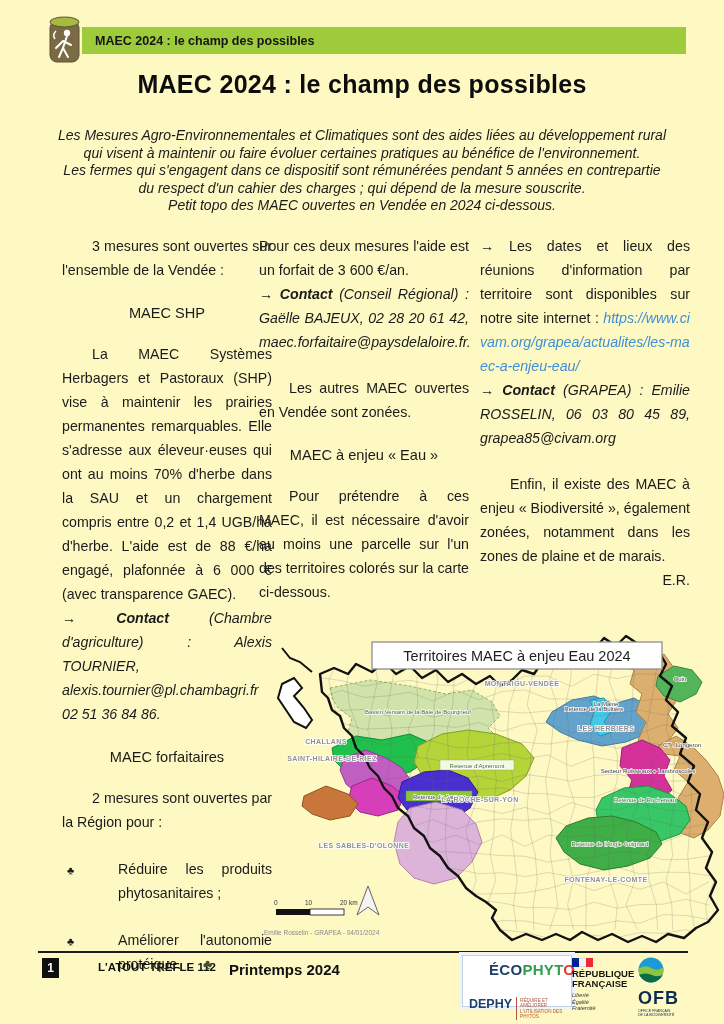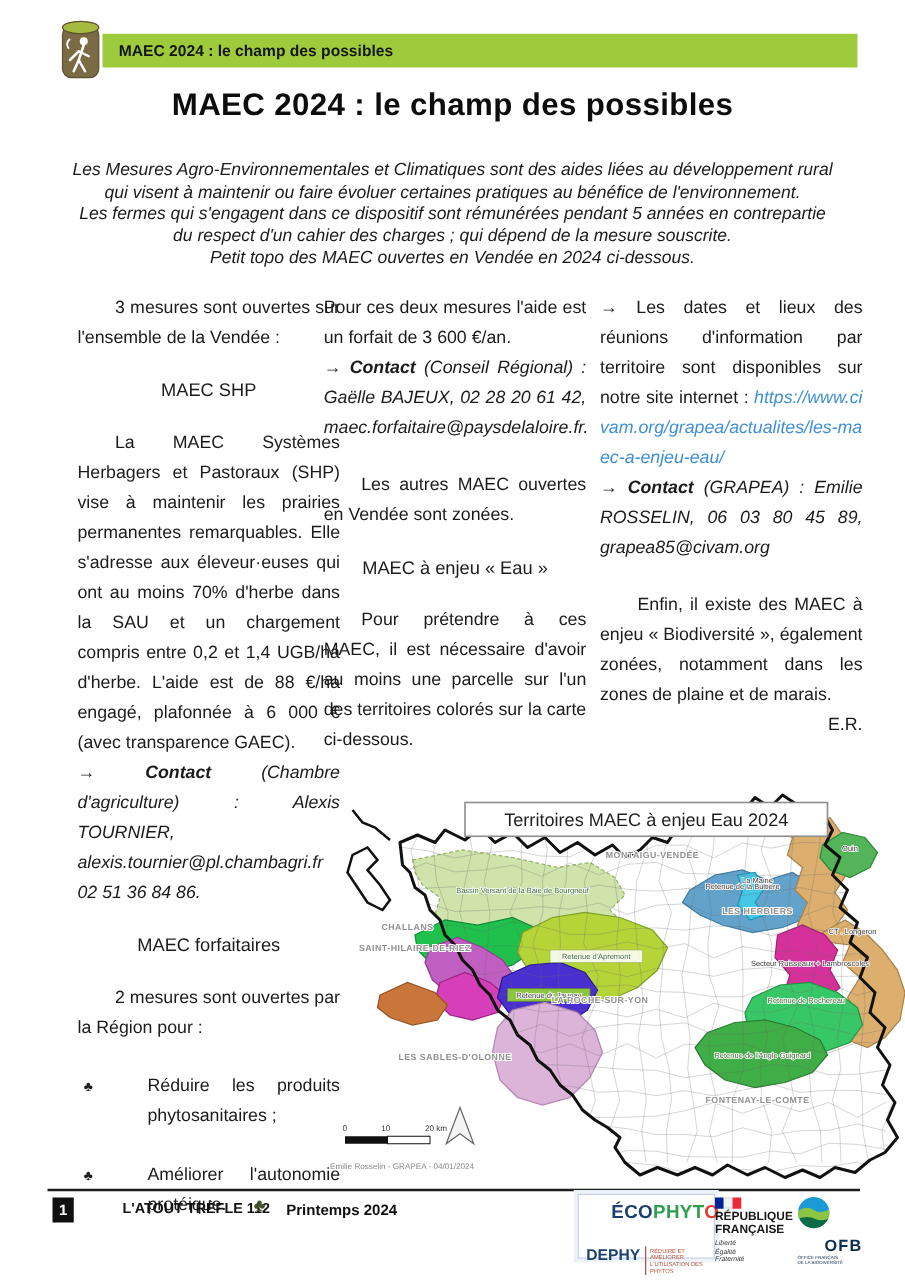--- a/index.html
+++ b/index.html
@@ -1,18 +1,18 @@
 <!DOCTYPE html>
 <html><head>
 <meta charset="utf-8">
 <style>
   html,body { margin:0; padding:0; background:#9a9a9a; }
   .page {
     position:relative; width:724px; height:1024px; margin:0 auto;
-    background:#ffffff; overflow:hidden;
+    background:#fef9c3; overflow:hidden;
     font-family:"Liberation Sans", sans-serif; color:#1b1b1b;
   }
   
   .logo { position:absolute; left:47px; top:15px; width:35px; height:49px; }
   .header-bar {
     position:absolute; left:82px; top:27px; width:604px; height:27px;
     background:#9dcb3c; display:flex; align-items:center;
     padding-left:13px; box-sizing:border-box;
     font-weight:bold; font-size:12.5px; color:#151515;
   }
@@ -50,39 +50,39 @@
   .terrLabel.dark { fill:#3a3a3a; }
   .mapTitle { font-size:14.5px; fill:#1f1f1f; text-anchor:middle; font-family:"Liberation Sans",sans-serif; }
   .scaleLabel { font-size:6.5px; fill:#333; font-family:"Liberation Sans",sans-serif; }
   .credit { font-size:6.5px; fill:#8a8a8a; font-family:"Liberation Sans",sans-serif; }
   
   .footer-rule { position:absolute; left:38px; top:951px; width:650px; height:2px; background:#1c1c1c; }
   .page-num { position:absolute; left:42px; top:958px; width:17px; height:20px; background:#101010;
               color:#fff; font-weight:bold; font-size:12px; display:flex; align-items:center; justify-content:center; }
   .journal { position:absolute; left:66px; top:961px; font-weight:bold; font-size:11.5px; color:#111;padding-left:32px; }
   .clover { position:absolute; left:203px; top:956px; font-size:14px; color:#45522e; }
-  .season { position:absolute; left:229px; top:961px; font-weight:bold; font-size:12px; color:#111; }
+  .season { position:absolute; left:229px; top:961px; font-weight:bold; font-size:15px; color:#111; }
   .ecophyto-card { position:absolute; left:462px; top:955px; width:110px; height:52px;
                    background:#fff; border:1px solid #c3d2e6; box-shadow:0 0 0 3px #eef3fa;
                    padding:6px 6px; box-sizing:border-box; }
   .eco-line { font-weight:bold; font-size:15px; letter-spacing:0.3px; line-height:16px;margin-left:20px; }
   .eco-blue { color:#1c3f6e; } .eco-green { color:#2f9e4f; } .eco-red { color:#e23b2e; }
   .dephy-line { display:flex; align-items:flex-start; margin-top:19px; }
   .dephy { font-weight:bold; font-size:12.5px; color:#1c3f6e; }
   .dephy-tag { font-size:4.6px; color:#b5543a; margin-left:4px; border-left:1px solid #b5543a;
                padding-left:3px; white-space:pre-line; line-height:5.4px; padding-top:1px; }
   .rf { position:absolute; left:572px; top:958px; width:62px; }
   .rf-flag { display:flex; width:21px; height:9px; margin-bottom:2px; }
   .rf-flag span { width:7px; height:9px; display:block; }
   .rf-b { background:#002395; } .rf-w { background:#f2f2f2; border-top:1px solid #ddd; border-bottom:1px solid #ddd; box-sizing:border-box; }
   .rf-r { background:#ed2939; }
   .rf-name { font-weight:bold; font-size:9.5px; line-height:10px; color:#161616; white-space:pre-line; }
   .rf-motto { font-style:italic; font-size:5.5px; line-height:6.5px; color:#333; margin-top:3px; white-space:pre-line; }
   .ofb { position:absolute; left:638px; top:957px; width:52px; text-align:left; }
-  .ofb-text { font-weight:bold; font-size:13px; color:#0a2b52; letter-spacing:1px; margin-top:1px;text-align:right; }
+  .ofb-text { font-weight:bold; font-size:18px; color:#0a2b52; letter-spacing:1px; margin-top:1px; }
   .ofb-sub { font-size:3.6px; color:#0a2b52; white-space:pre-line; line-height:4.2px; }
 </style>
 </head>
 <body>
 
 <div class="page">
 
   <div class="logo">
     <svg width="35" height="49" viewBox="0 0 35 49">
       <rect x="3" y="6" width="29" height="41" rx="7" fill="#7b6b45" stroke="#5e5134" stroke-width="1"></rect>

